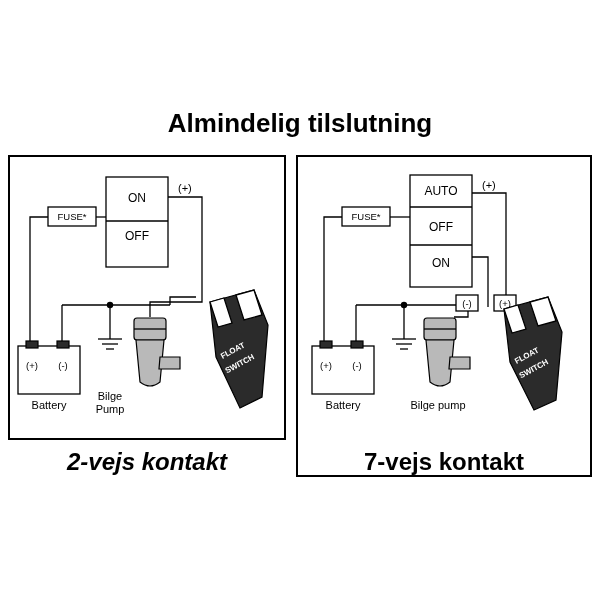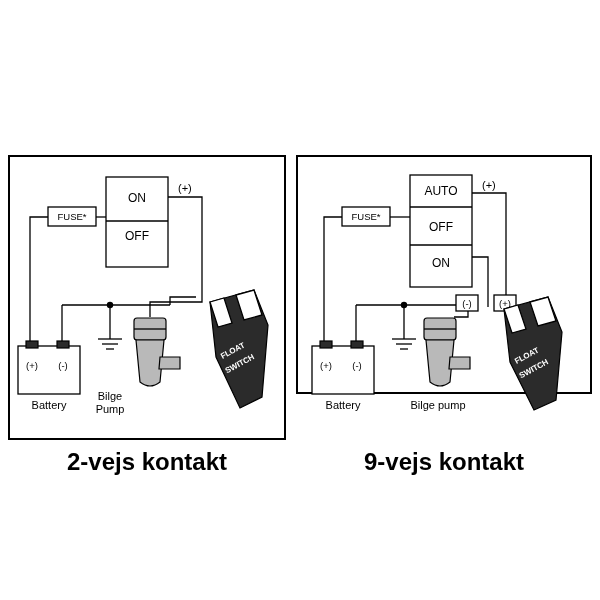--- a/index.html
+++ b/index.html
@@ -41,32 +41,33 @@
   #panel-left {
     left: 8px;
     top: 155px;
     width: 278px;
     height: 285px;
   }
   #panel-right {
     left: 296px;
     top: 155px;
     width: 296px;
-    height: 239px;
+    height: 322px;
   }
   .caption {
     position: absolute;
     font-size: 24px;
     font-weight: bold;
     text-align: center;
   }
   #caption-left {
     left: 8px;
     top: 448px;
     width: 278px;
+    font-style: italic;
   }
   #caption-right {
     left: 296px;
     top: 448px;
     width: 296px;
   }
   svg { display: block; }
   .lbl {
     font-family: "Liberation Sans", sans-serif;
     font-size: 11px;
@@ -108,20 +109,21 @@
     stroke: #000;
     stroke-width: 1.2;
   }
   .dot { fill: #000; }
 </style>
 </head>
 <body>
 
 <div id="stage">
 
+  <div class="title">Almindelig tilslutning</div>
 
   <div class="panel" id="panel-left">
     <svg width="274" height="281" viewBox="0 0 274 281">
 
       <rect class="box" x="96" y="20" width="62" height="90"></rect>
       <text class="lbl-md" x="127" y="45" text-anchor="middle">ON</text>
       <text class="lbl-md" x="127" y="83" text-anchor="middle">OFF</text>
 
       <line class="wire" x1="96" y1="64" x2="158" y2="64"></line>
 
@@ -230,15 +232,15 @@
         <path class="box" d="M206,152 L220,148 L228,172 L214,176 Z"></path>
         <path class="box" d="M232,145 L250,140 L258,164 L240,169 Z"></path>
         <text class="lbl-float" transform="translate(230,201) rotate(-28)" text-anchor="middle">FLOAT</text>
         <text class="lbl-float" transform="translate(237,214) rotate(-28)" text-anchor="middle">SWITCH</text>
       </g>
 
     </svg>
   </div>
 
   <div class="caption" id="caption-left">2-vejs kontakt</div>
-  <div class="caption" id="caption-right">9-vejs kontakt</div>
+  <div class="caption" id="caption-right">7-vejs kontakt</div>
 
 </div>
 
 </body></html>

